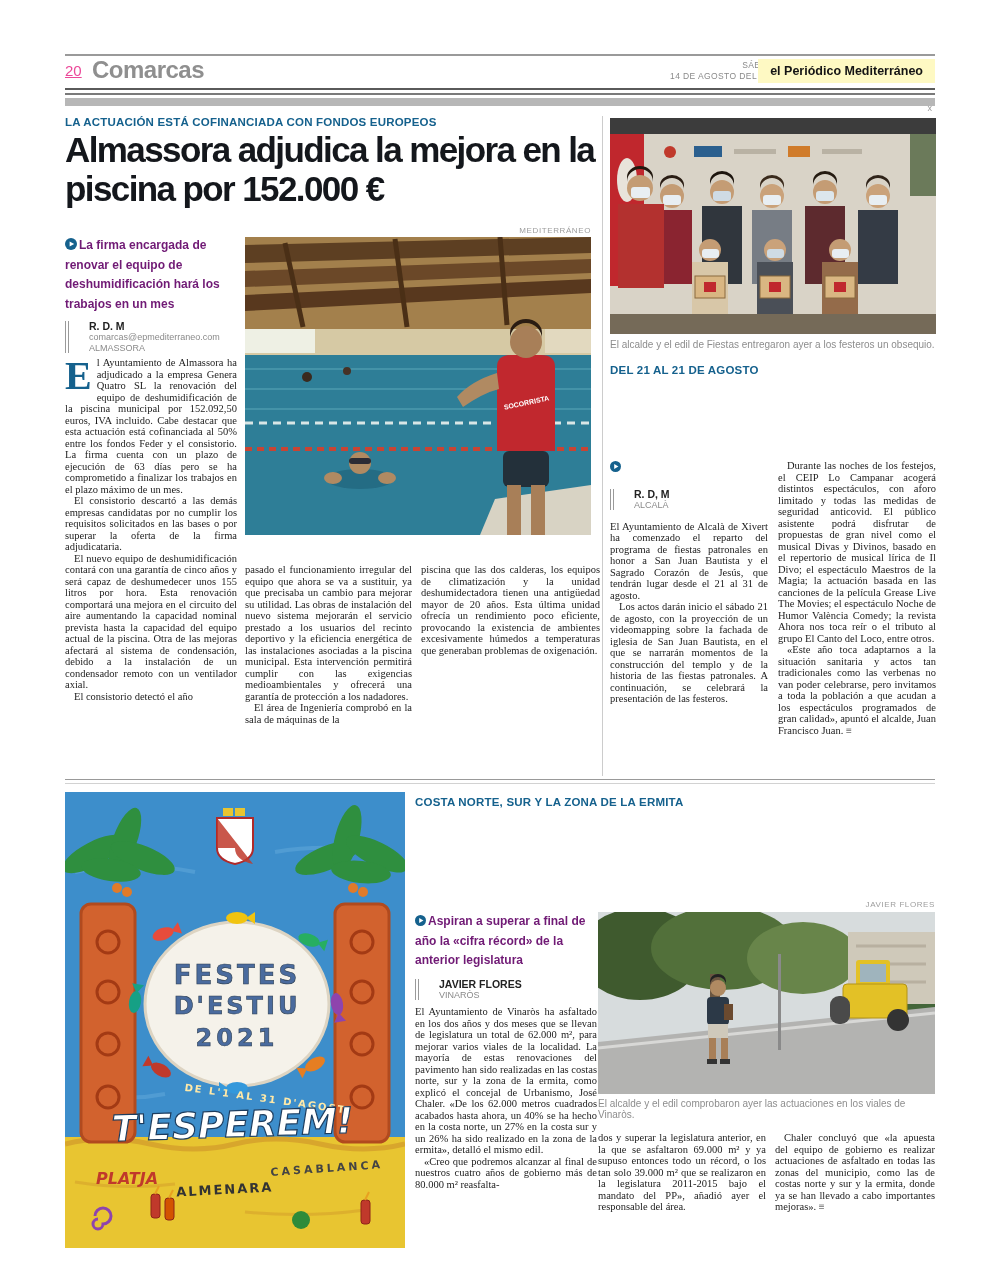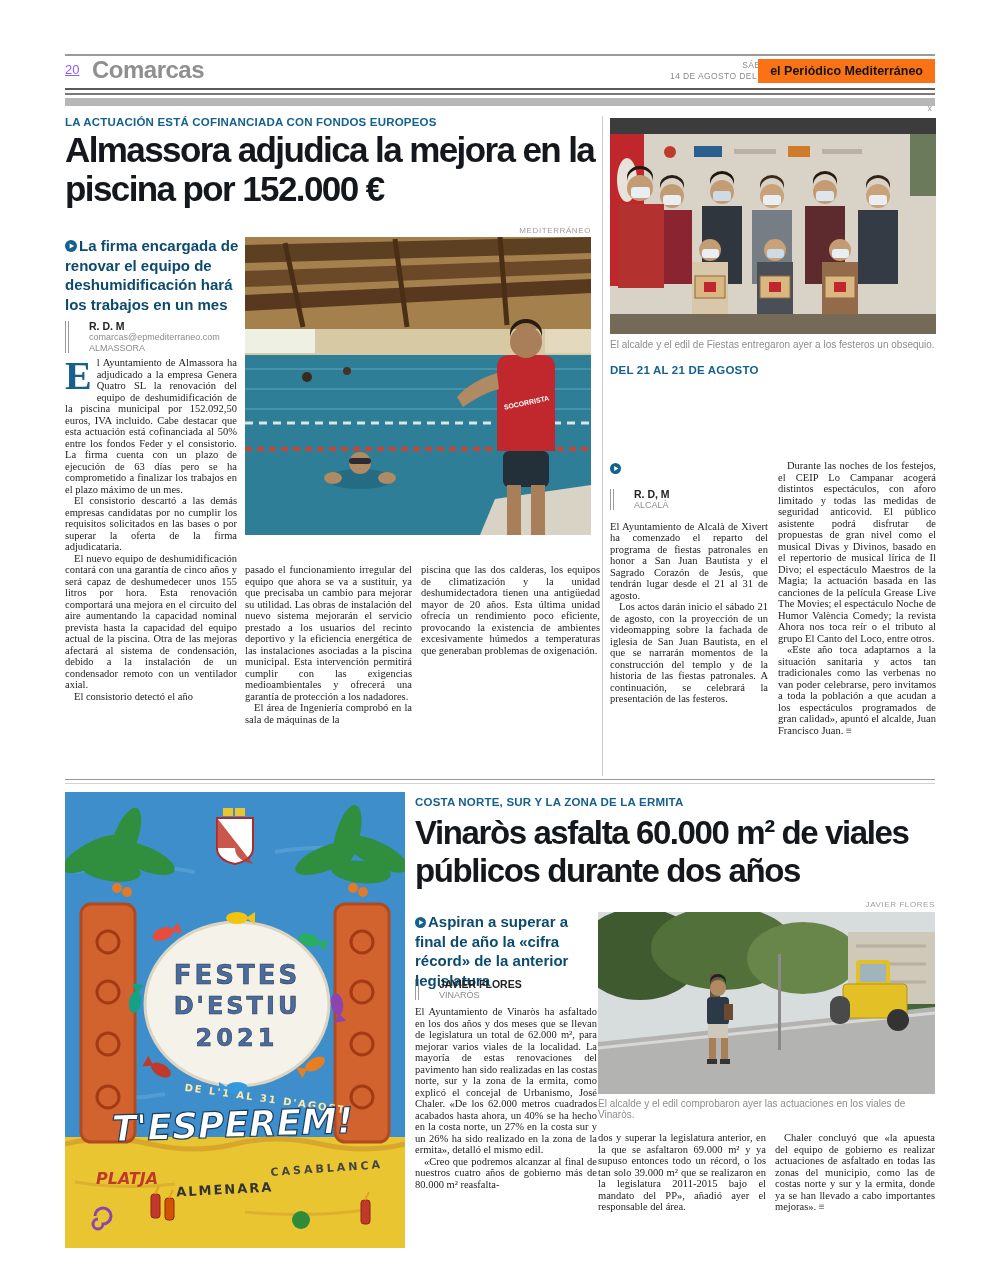--- a/index.html
+++ b/index.html
@@ -1,35 +1,35 @@
 <!DOCTYPE html>
 <html><head>
 <meta charset="utf-8">
 <style>
   html,body{margin:0;padding:0;background:#f4f4f4;}
   .page{position:relative;width:1000px;height:1280px;background:#ffffff;overflow:hidden;
         font-family:"Liberation Sans",sans-serif;color:#1b1b1b;}
   
   .rule-top{position:absolute;top:54px;left:65px;right:65px;border-top:2px solid #9a9a9a;}
-  .pgnum{position:absolute;left:65px;top:62px;font-size:13px;color:#8b5cf6;text-decoration:underline;}
+  .pgnum{position:absolute;left:65px;top:62px;font-size:15px;color:#ec4899;text-decoration:underline;}
   .section{position:absolute;left:92px;top:56px;font-size:24px;font-weight:bold;color:#8f8f8f;letter-spacing:-.5px;}
   .dateblock{position:absolute;right:220px;top:60px;text-align:right;font-size:8.5px;color:#8a8a8a;letter-spacing:.4px;line-height:11px;}
-  .masthead{position:absolute;right:65px;top:59px;background:#f97316;padding:5px 12px;
+  .masthead{position:absolute;right:65px;top:59px;background:#fef9c3;padding:5px 12px;
             font-size:12.5px;font-weight:bold;color:#141414;}
   .rule-double{position:absolute;top:88px;left:65px;right:65px;height:3px;
                border-top:2px solid #5a5a5a;border-bottom:2px solid #7a7a7a;}
   .gray-band{position:absolute;top:98px;left:65px;right:65px;height:8px;background:#b7b7b7;}
   
   .art{position:absolute;}
   .kicker{font-weight:bold;font-size:11.5px;color:#15618d;letter-spacing:.2px;}
   .headline{font-weight:bold;color:#14171c;margin:0;}
   .h1size{font-size:35px;line-height:39px;letter-spacing:-1.6px;}
   .h2size{font-size:27px;line-height:31px;letter-spacing:-1.1px;}
   .h3size{font-size:33px;line-height:38px;letter-spacing:-1.4px;}
-  .subhead{font-size:15px;line-height:19.5px;font-weight:bold;color:#0c4a6e;}
+  .subhead{font-size:12px;line-height:19.5px;font-weight:bold;color:#701a75;}
   .bullet{vertical-align:-1px;margin-right:2px;}
   .byline{position:relative;padding-left:24px;}
   .byline::before{content:"";position:absolute;left:0;top:1px;bottom:1px;width:1px;background:#9a9a9a;}
   .byline::after{content:"";position:absolute;left:3px;top:1px;bottom:1px;width:1px;background:#9a9a9a;}
   .byline-name{font-size:10.5px;font-weight:bold;color:#222;}
   .byline-sub{font-size:9px;color:#8a8a8a;line-height:11px;}
   .bodycol p{font-family:"Liberation Serif",serif;font-size:10.5px;line-height:11.5px;
              color:#1c1c1c;text-align:justify;margin:0;}
   .bodycol p.ind{text-indent:9px;}
   .dropcap{float:left;font-family:"Liberation Serif",serif;font-weight:bold;color:#15618d;
@@ -347,21 +347,20 @@
         <rect x="100" y="406" width="9" height="22" rx="3" fill="#d35400" stroke="#8e2418"></rect>
           <line x1="104" y1="406" x2="108" y2="398" stroke="#e8a020" stroke-width="2"></line>
         <rect x="296" y="408" width="9" height="24" rx="3" fill="#c0392b" stroke="#8e2418"></rect>
           <line x1="300" y1="408" x2="304" y2="400" stroke="#e8a020" stroke-width="2"></line>
         <path d="M30,424 a8,8 0 1 1 8,8 a5,5 0 1 1 -5,-5" stroke="#8e44ad" stroke-width="3" fill="none"></path>
         <circle cx="236" cy="428" r="9" fill="#2e8b3a"></circle>
       </g>
     </svg>
 
     <div class="kicker">COSTA NORTE, SUR Y LA ZONA DE LA ERMITA</div>
-    <h2 class="headline h3size">Vinaròs asfalta 60.000 m² de viales públicos durante dos años</h2>
     <div class="credit cr3">JAVIER FLORES</div>
 
     <div class="subhead sh3">
       <svg class="bullet" width="11" height="11" viewBox="0 0 12 12">
           <circle cx="6" cy="6" r="6" fill="#15618d"></circle>
           <path d="M4.6,3.4 L9.2,6 L4.6,8.6 Z" fill="#fff"></path>
         </svg><span>Aspiran a superar a final de año la «cifra récord» de la anterior legislatura</span>
     </div>
 
     <div class="byline by3">

